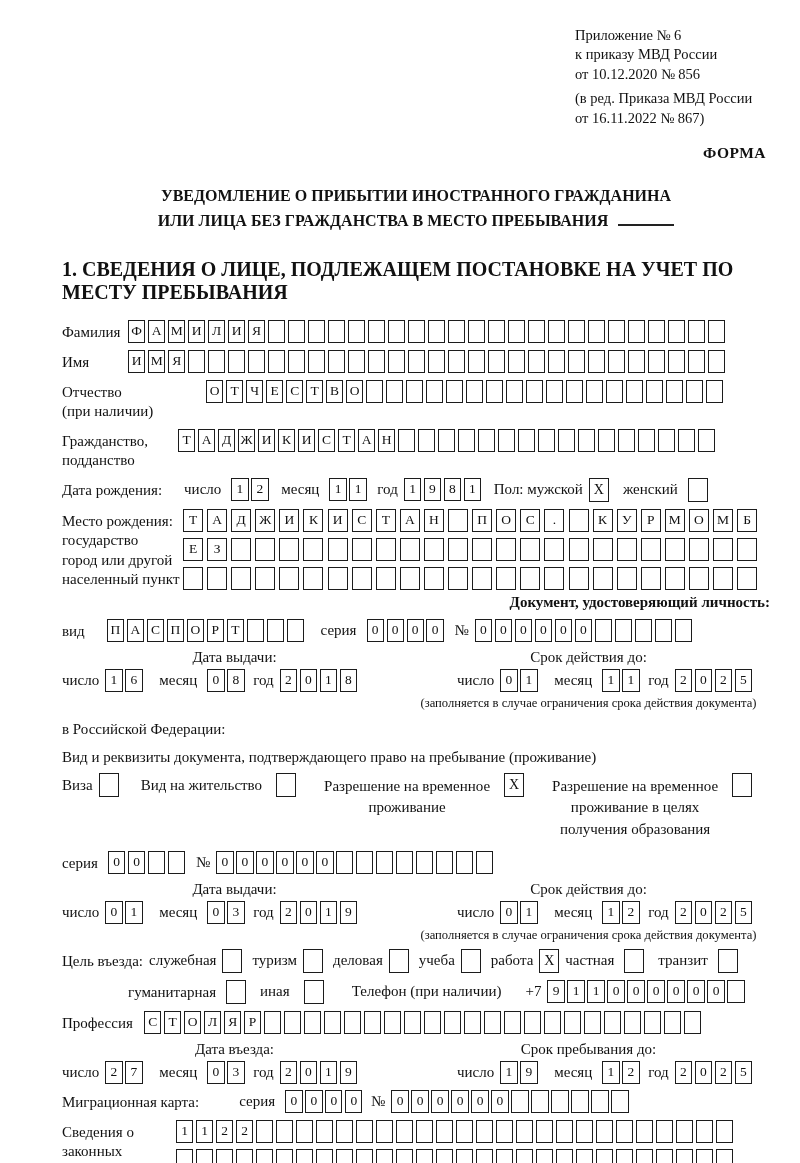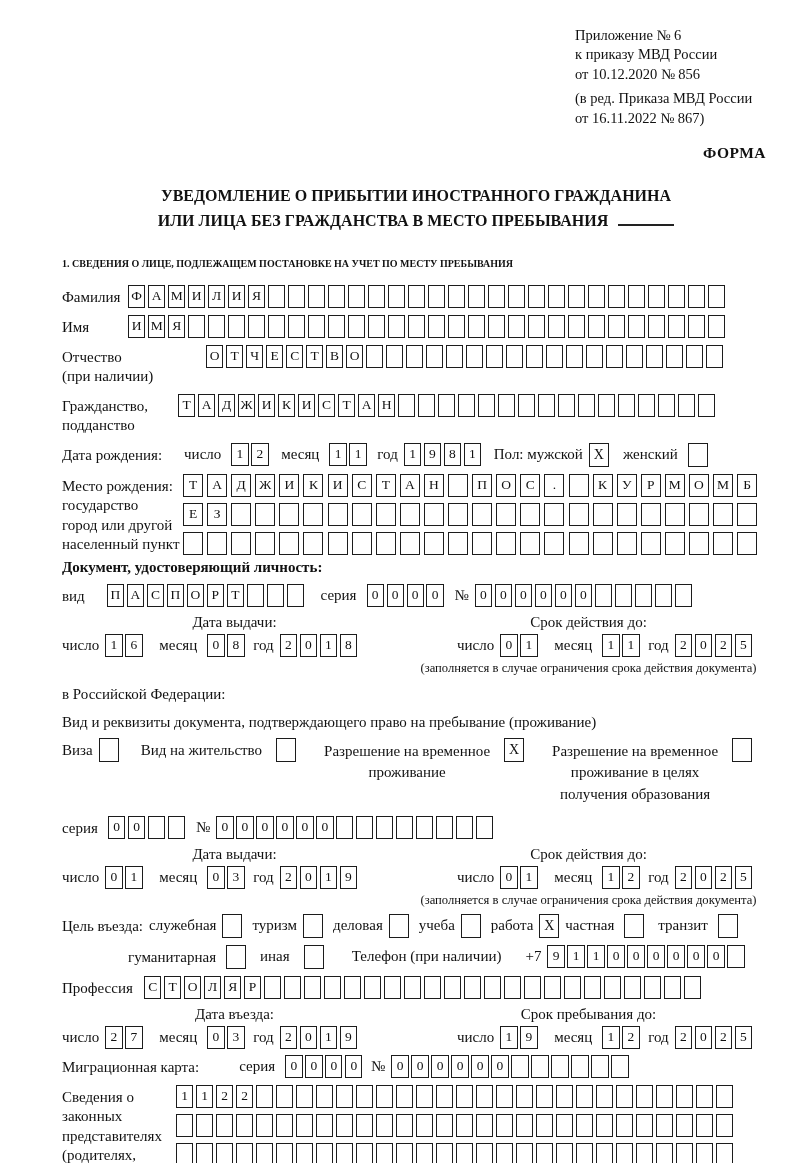--- a/index.html
+++ b/index.html
@@ -10,21 +10,21 @@
     color: #111; font-size: 15px;
   }
   .page { width: 800px; height: 1163px; padding: 26px 30px 10px 62px; }
 
   
   .appendix { margin-left: auto; width: 195px; font-size: 14.5px; line-height: 1.34; }
   .appendix .rev { margin-top: 5px; }
   .forma { text-align: right; font-weight: bold; font-size: 15.5px; margin-top: 16px; padding-right: 4px; letter-spacing: .5px; }
   .title { text-align: center; font-weight: bold; font-size: 16px; margin-top: 22px; line-height: 1.55; }
   .uline { display: inline-block; width: 56px; border-bottom: 2px solid #222; margin-left: 10px; vertical-align: baseline; }
-  .sect { font-weight: bold; font-size: 10px; margin-top: 24px; margin-bottom: 16px; }
+  .sect { font-weight: bold; font-size: 20px; margin-top: 24px; margin-bottom: 16px; }
 
   
   .row { display: flex; align-items: flex-start; margin-bottom: 7px; }
   .lbl { font-size: 15px; line-height: 1.3; padding-top: 3px; flex: none; }
   .w66 { width: 66px; } .w68 { width: 68px; } .w116 { width: 116px; } .w121 { width: 121px; } .w144 { width: 144px; } .w114 { width: 114px; }
   .cells { display: flex; flex: none; }
   .cell {
     display: inline-flex; width: 17.4px; height: 23px; flex: none;
     border: 1.7px solid #1c1c1c; margin-right: 2.6px;
     align-items: center; justify-content: center;
@@ -36,21 +36,21 @@
     display: inline-flex; width: 20px; height: 24px; flex: none;
     border: 1.7px solid #1c1c1c; align-items: center; justify-content: center;
     font-size: 14px;
   }
   .inl { padding-top: 3px; flex: none; }
   .g6 { margin-left: 6px; } .g8 { margin-left: 8px; } .g10 { margin-left: 10px; }
   .g14 { margin-left: 14px; } .g22 { margin-left: 22px; }
   .g28 { margin-left: 28px; } .g40 { margin-left: 40px; }
   .r6 { margin-right: 6px; } .r10 { margin-right: 10px; } .r14 { margin-right: 14px; }
 
-  .dochead { text-align: left; font-weight: bold; font-size: 15px; margin: 4px 0 8px 0; }
+  .dochead { text-align: right; font-weight: bold; font-size: 15px; margin: 4px 0 8px 0; }
 
   
   .twocol { display: flex; margin-top: 4px; margin-bottom: 6px; }
   .col-l { width: 345px; flex: none; }
   .col-r { flex: 1; }
   .caption { text-align: center; font-size: 15px; margin-bottom: 3px; }
   .drow { display: flex; align-items: flex-start; }
   .col-r .drow { margin-left: 50px; }
   .note { font-size: 12.6px; text-align: center; margin-top: 4px; }
 

